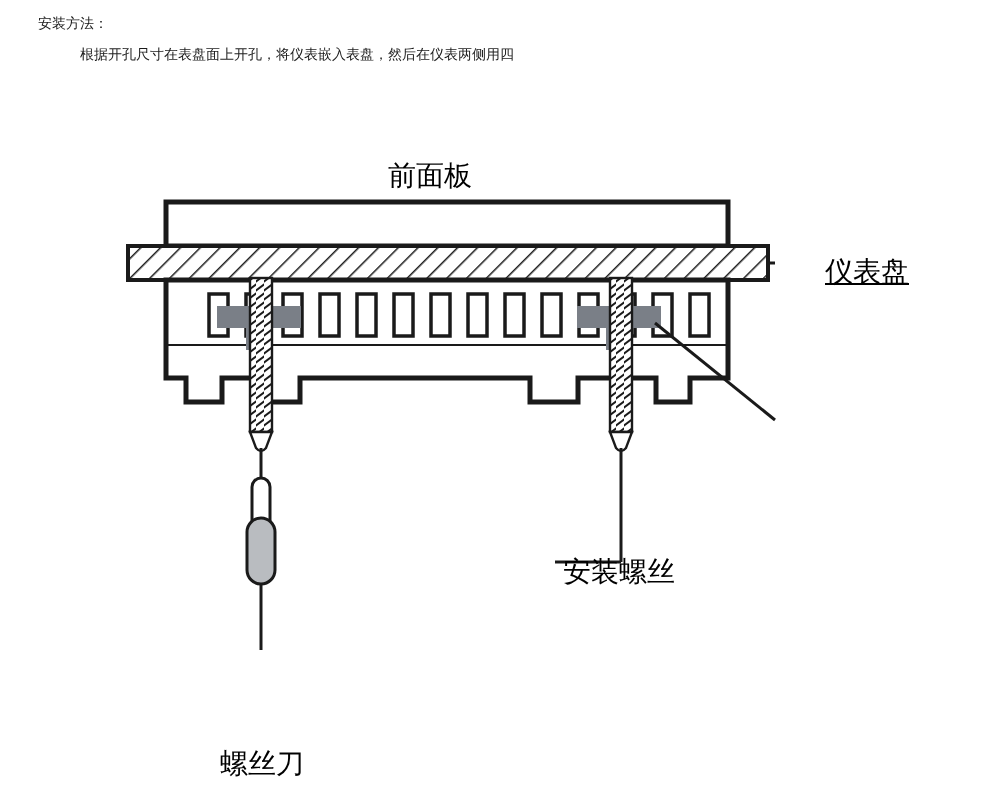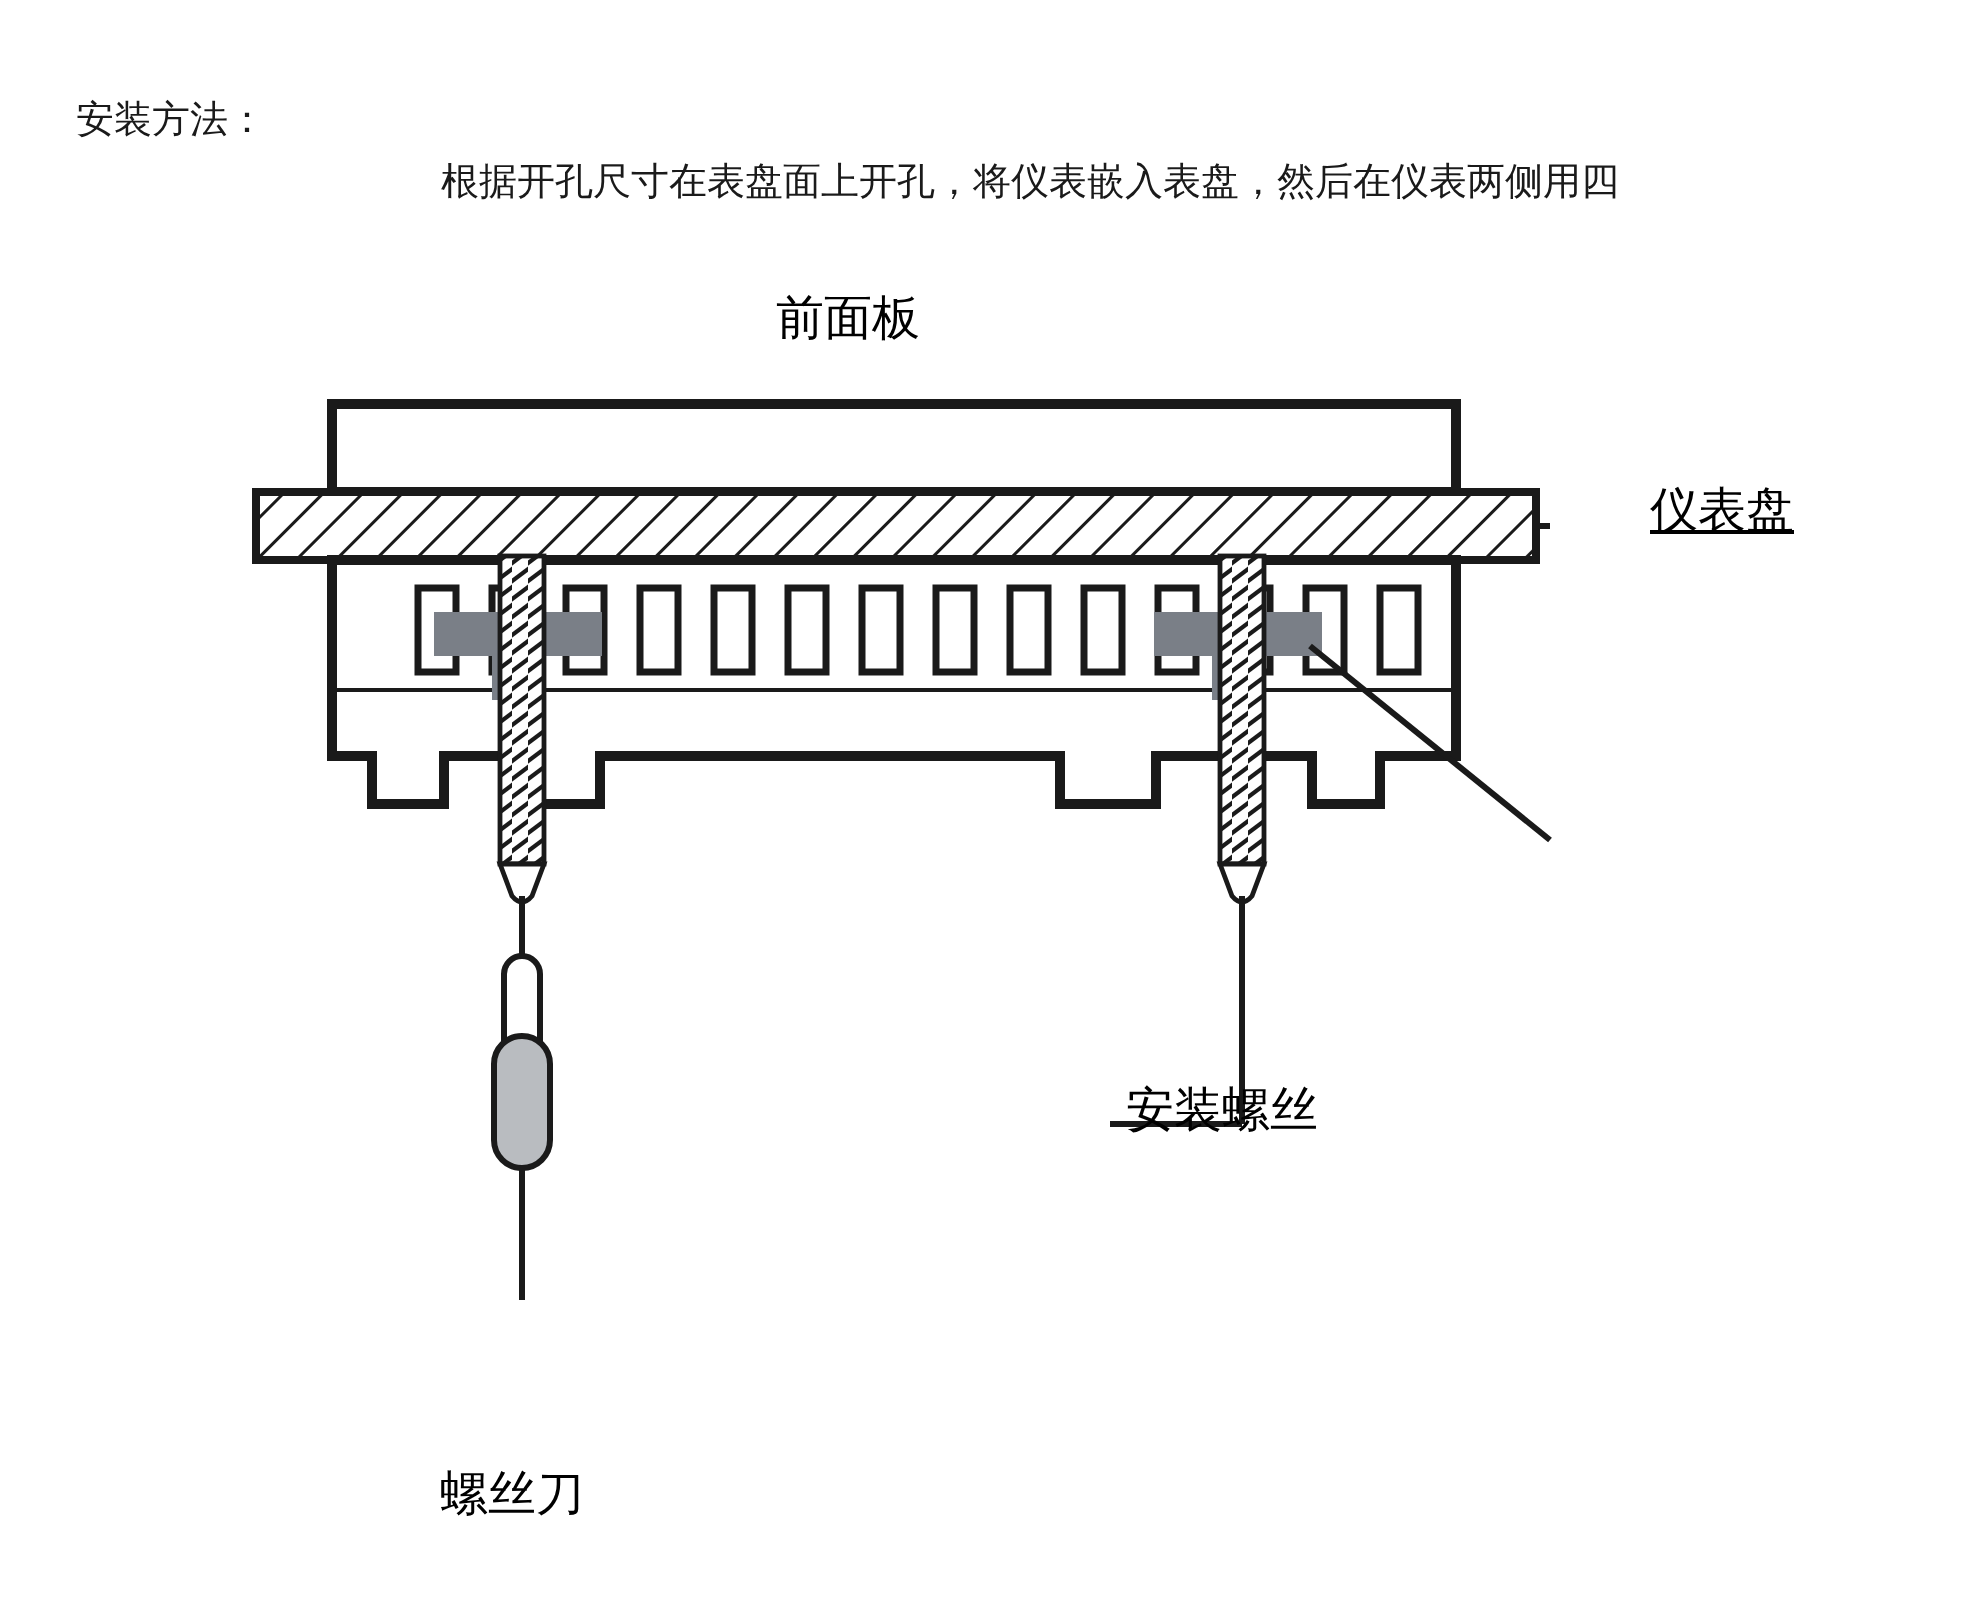--- a/index.html
+++ b/index.html
@@ -15,45 +15,45 @@
     color: #000000;
     overflow: hidden;
   }
 
   
   .doc-text {
     position: absolute;
     left: 38px;
     top: 8px;
     width: 912px;
-    font-size: 19px;
+    font-size: 14px;
     line-height: 31px;
     color: #1a1a1a;
-    margin-top: 37px;
   }
   .doc-text .line { white-space: pre; }
-  .doc-text .para-indent { text-indent: 42px; text-align: center; }
+  .doc-text .para-indent { text-indent: 42px; }
 
   
   .figure {
     position: absolute;
     left: 0;
     top: 130px;
     width: 990px;
     height: 670px;
   }
   .figure svg { display: block; }
 
   .fig-label {
     position: absolute;
     font-family: "Liberation Serif", "DejaVu Serif", serif;
-    font-size: 24px;
+    font-size: 28px;
     color: #000000;
     white-space: pre;
     line-height: 36px;
+    margin-top: 16px;
   }
   .label-front-panel { left: 388px; top: 12px; }
   .label-meter-panel { left: 825px; top: 108px; text-decoration: underline; }
   .label-bracket     { left: 782px; top: 271px; }
   .label-screw       { left: 563px; top: 408px; }
   .label-driver      { left: 220px; top: 528px; }
 </style>
 </head>
 <body>
 

